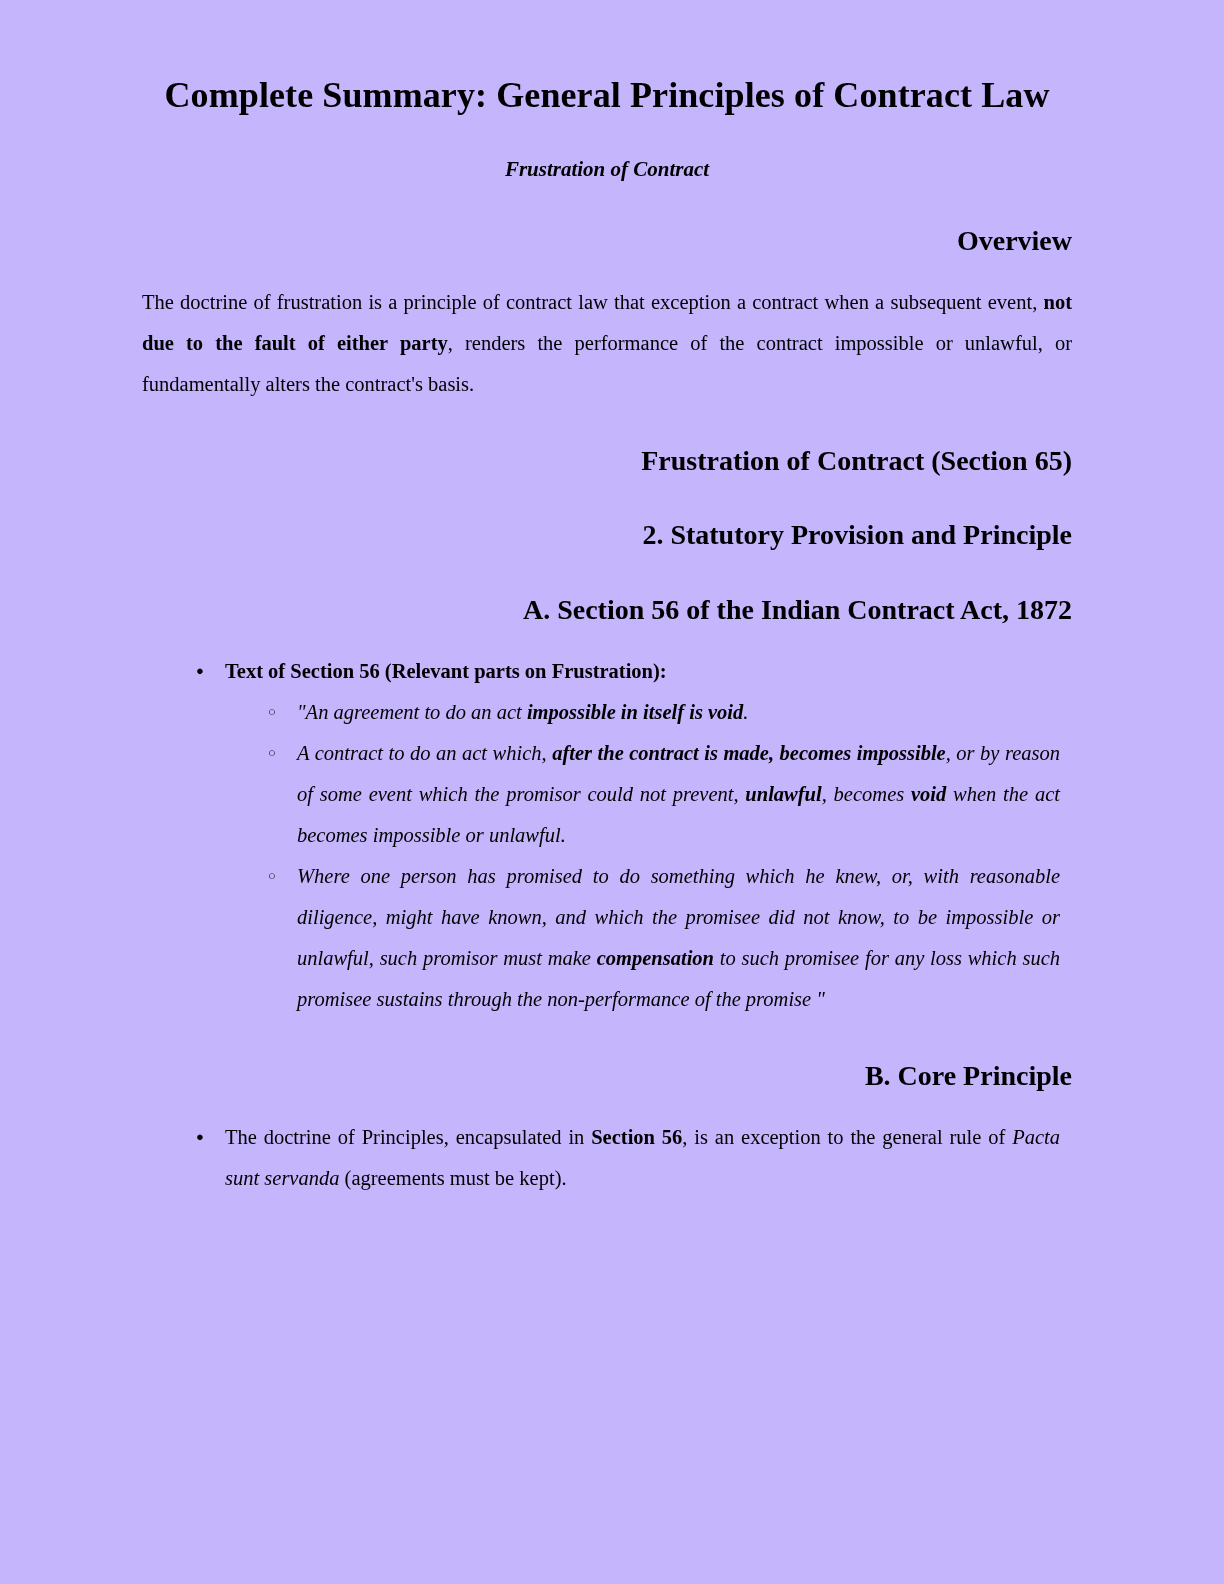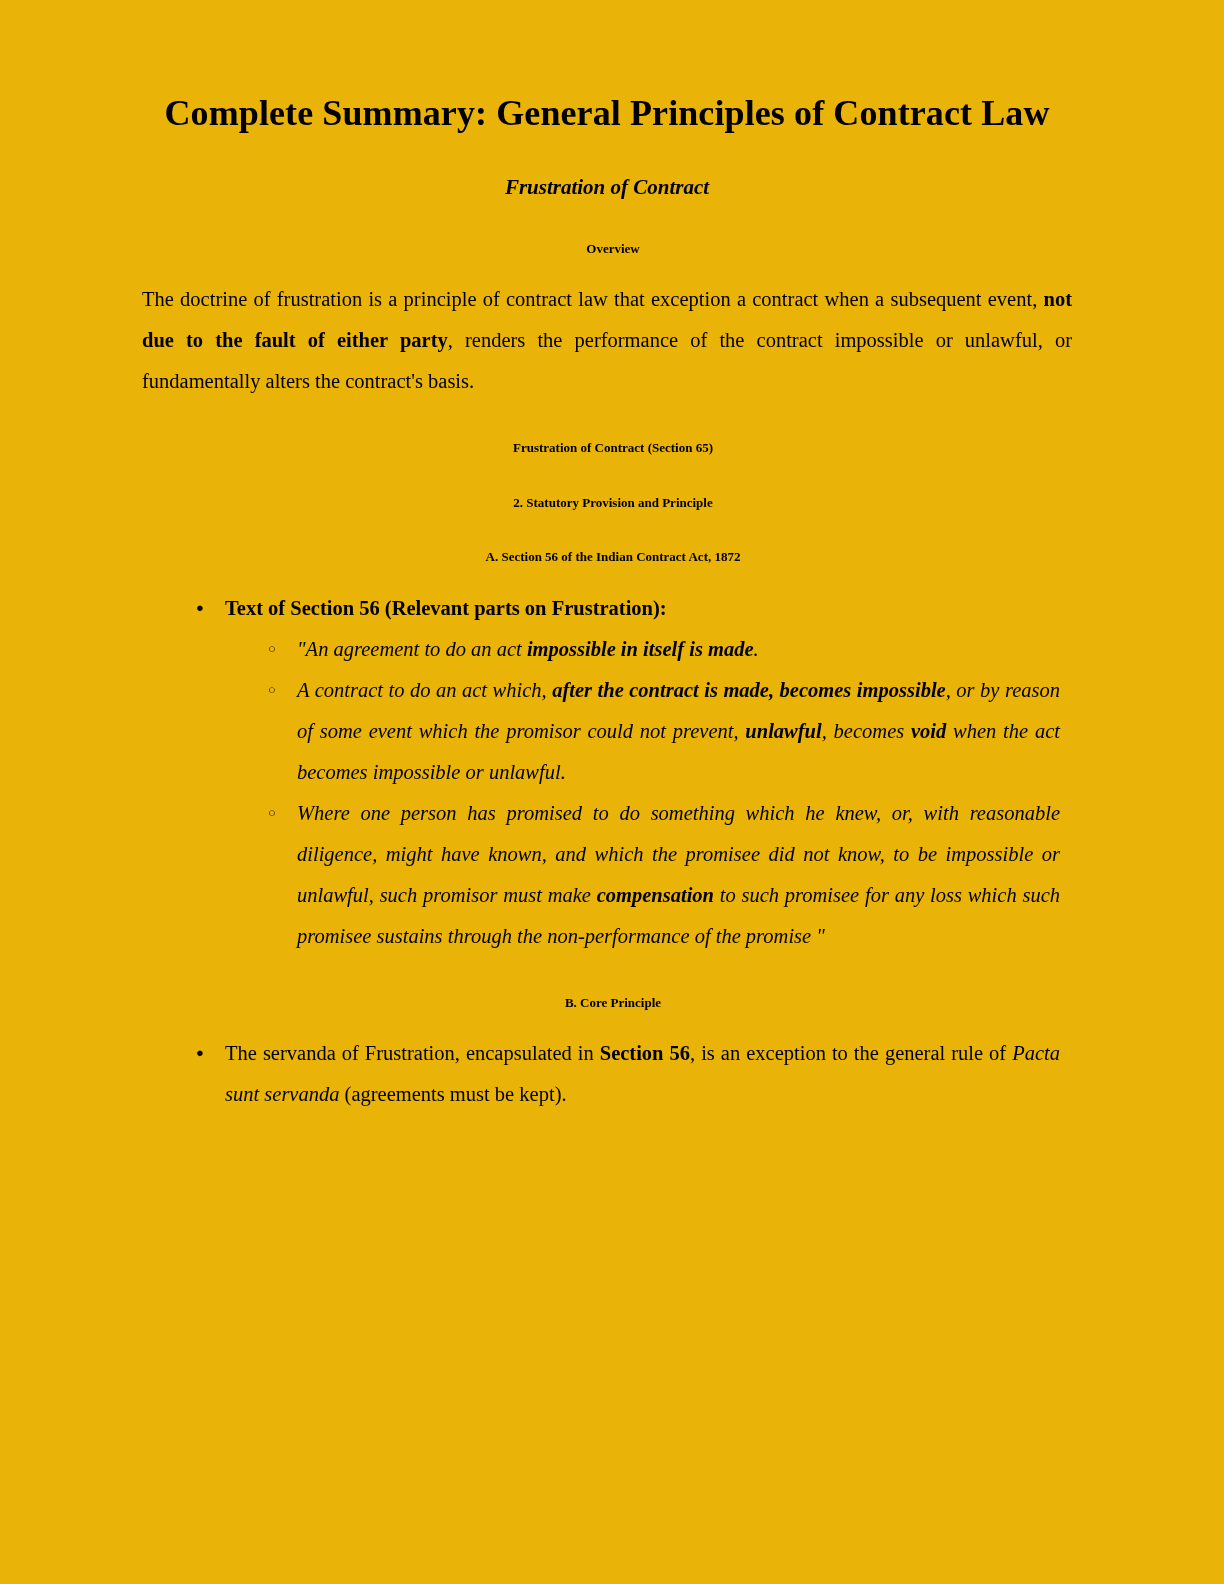--- a/index.html
+++ b/index.html
@@ -14,22 +14,22 @@
     font-family: "Liberation Serif", "DejaVu Serif", serif;
     color: #000000;
     -webkit-font-smoothing: antialiased;
   }
 
   .page {
     position: relative;
     width: 1224px;
     height: 1584px;
     box-sizing: border-box;
-    padding: 84px 152px 0 142px;
-    background: #eab308;
+    padding: 66px 152px 0 142px;
+    background: #c4b5fd;
     overflow: hidden;
   }
 
   
   .doc-title {
     font-size: 36px;
     font-weight: 700;
     line-height: 1.62;
     text-align: center;
     margin: 0 0 0 0;
@@ -40,25 +40,25 @@
     font-size: 21px;
     font-weight: 700;
     font-style: italic;
     text-align: center;
     margin: 31px 0 0 0;
     line-height: 1.4;
   }
 
   
   .h-bold {
-    font-size: 13px;
+    font-size: 28px;
     font-weight: 700;
     line-height: 1.35;
     margin: 37px 0 0 12px;
-    text-align: center;
+    text-align: right;
   }
 
   
   .para {
     font-size: 20.5px;
     font-weight: 400;
     line-height: 2.0;
     text-align: justify;
     text-justify: inter-word;
     margin: 22px 0 0 0;
@@ -136,29 +136,29 @@
 
   <h3 class="h-bold">2. Statutory Provision and Principle</h3>
 
   <h3 class="h-bold">A. Section 56 of the Indian Contract Act, 1872</h3>
 
   <ul class="lvl1">
     <li class="bullet1"><b>Text of Section 56 (Relevant parts on Frustration):</b>
 
       <ul class="lvl2">
 
-        <li class="bullet2"><span class="nb">"An agreement to do an act </span><span class="bi">impossible in itself is made</span><span class="nb">.</span></li>
+        <li class="bullet2"><span class="nb">"An agreement to do an act </span><span class="bi">impossible in itself is void</span><span class="nb">.</span></li>
 
         <li class="bullet2"><span class="nb">A contract to do an act which, </span><span class="bi">after the contract is made, becomes impossible</span><span class="nb">, or by reason of some event which the promisor could not prevent, </span><span class="bi">unlawful</span><span class="nb">, becomes </span><span class="bi">void</span><span class="nb"> when the act becomes impossible or unlawful.</span></li>
 
         <li class="bullet2"><span class="nb">Where one person has promised to do something which he knew, or, with reasonable diligence, might have known, and which the promisee did not know, to be impossible or unlawful, such promisor must make </span><span class="bi">compensation</span><span class="nb"> to such promisee for any loss which such promisee sustains through the non-performance of the promise "</span></li>
 
       </ul>
     </li>
   </ul>
 
   <h3 class="h-bold">B. Core Principle</h3>
 
   <ul class="lvl1">
-    <li class="bullet1"><span>The servanda of Frustration, encapsulated in </span><b>Section 56</b><span>, is an exception to the general rule of </span><i>Pacta sunt servanda</i><span> (agreements must be kept).</span></li>
+    <li class="bullet1"><span>The doctrine of Principles, encapsulated in </span><b>Section 56</b><span>, is an exception to the general rule of </span><i>Pacta sunt servanda</i><span> (agreements must be kept).</span></li>
   </ul>
 
 </div>
 
 </body></html>

